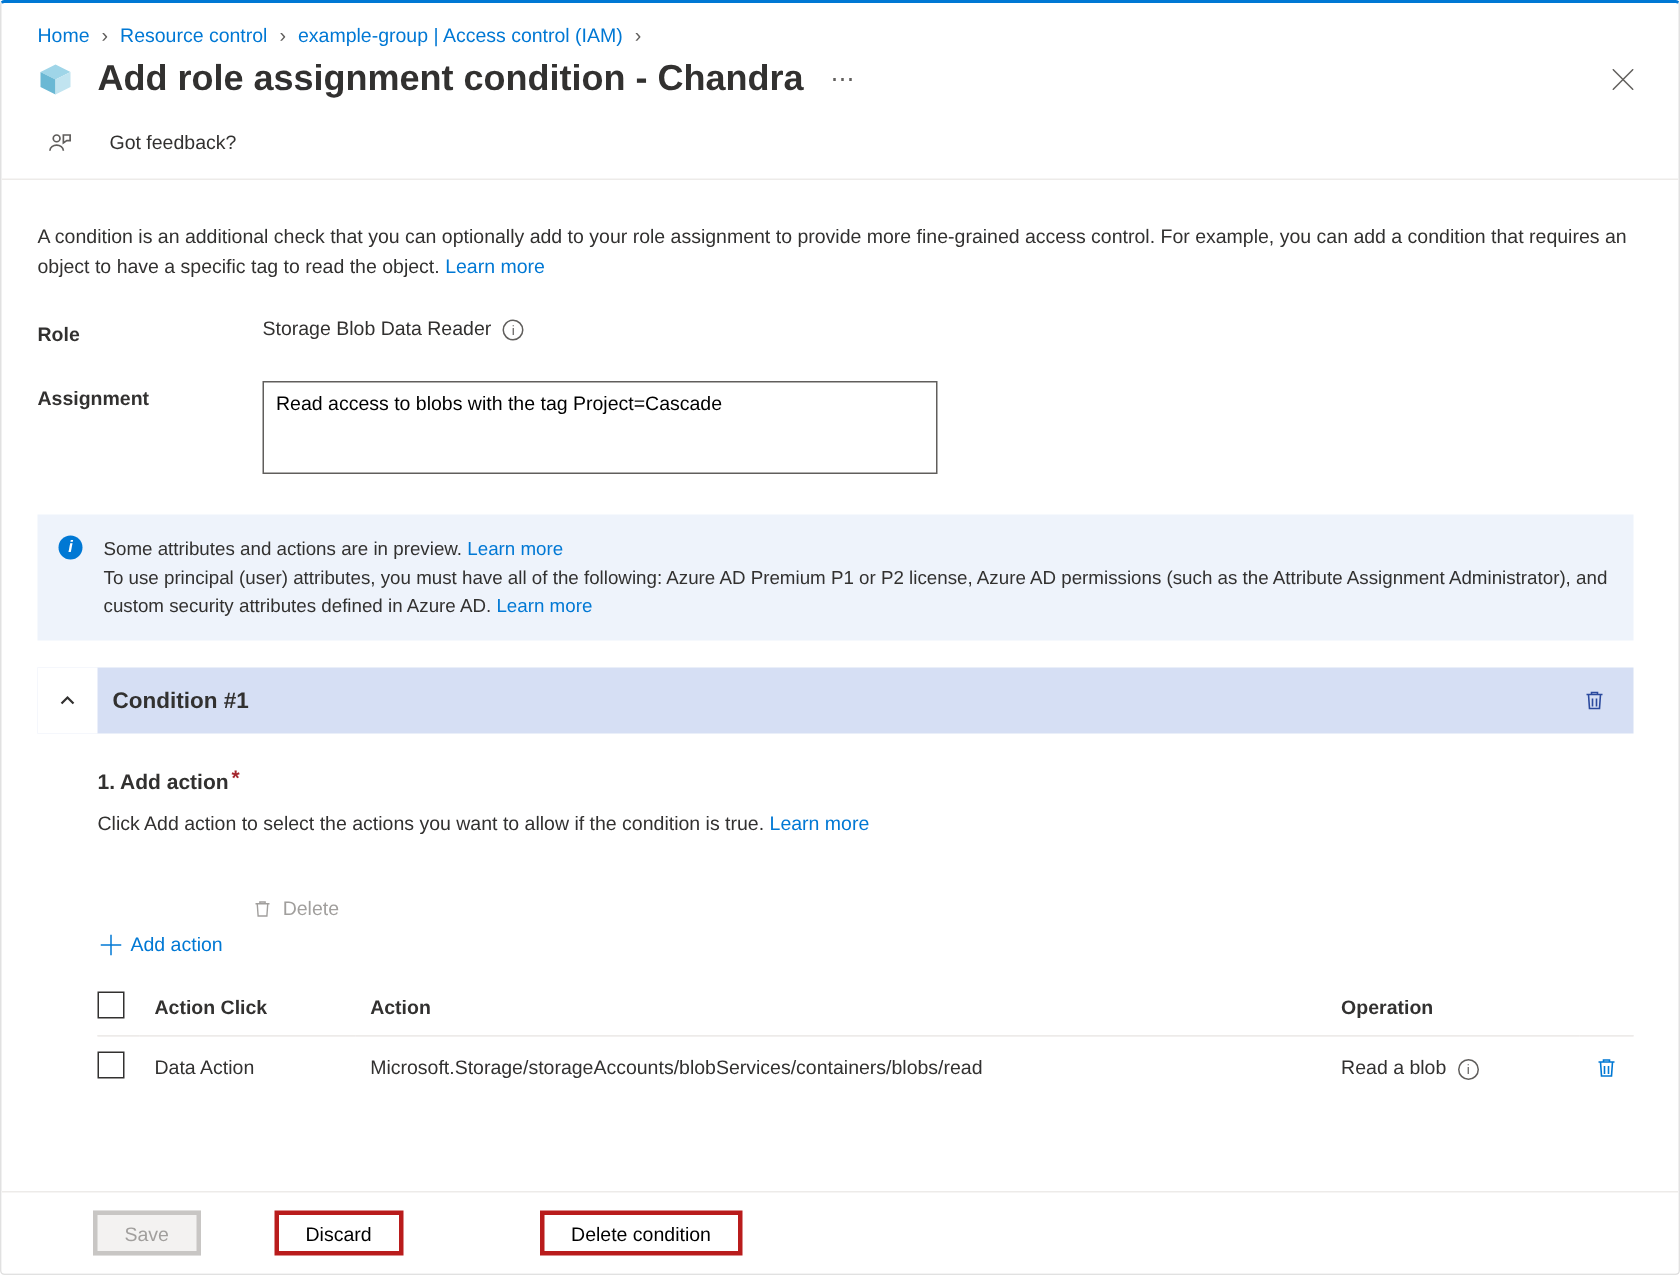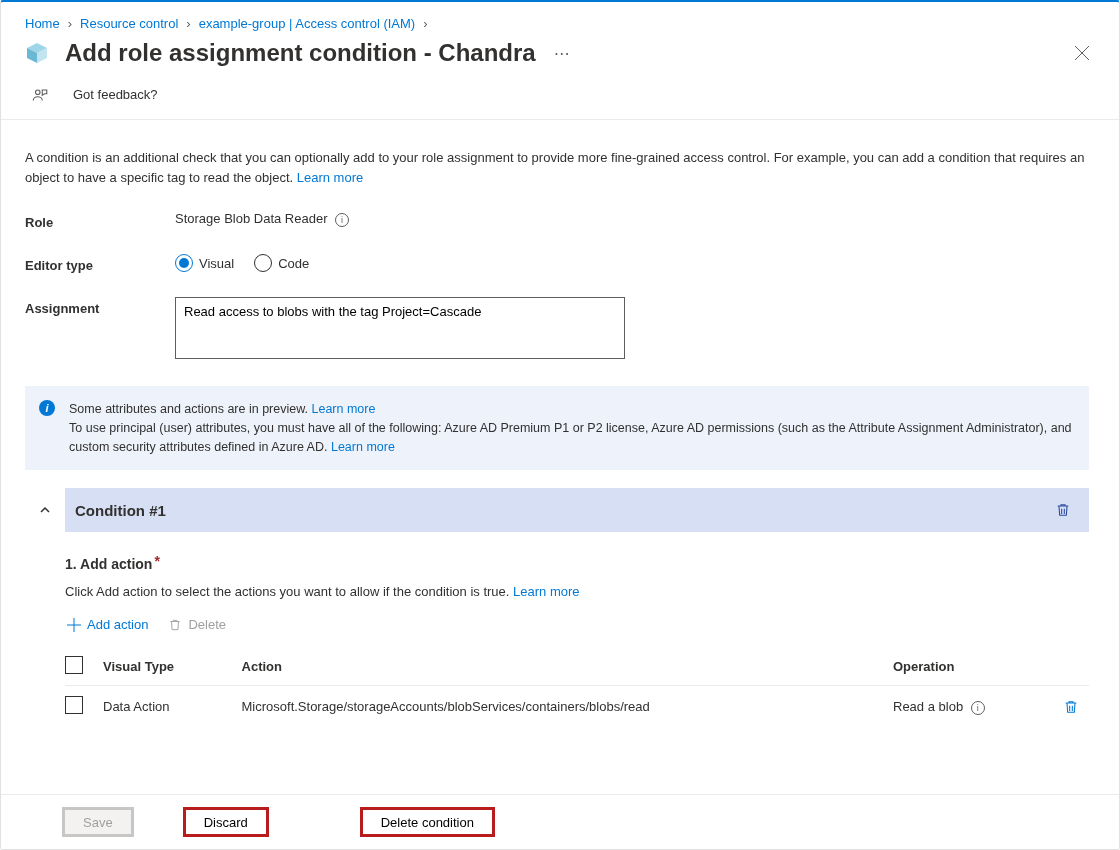--- a/index.html
+++ b/index.html
@@ -185,21 +185,21 @@
   .step-title .req { color: #a4262c; margin-left: 2px; position: relative; top: -3px; }
   .step-help { margin-bottom: 14px; }
 
   .action-buttons {
     display: flex; gap: 16px; margin-bottom: 12px; align-items: center;
   }
   .action-buttons button {
     background: none; border: none; font-family: inherit; font-size: 13px;
     display: flex; align-items: center; gap: 6px; cursor: pointer; padding: 4px 2px;
   }
-  .action-buttons .add { color: #0078d4; }
+  .action-buttons .add { color: #0078d4; margin-top: 48px; }
   .action-buttons .del { color: #a19f9d; }
 
   table.actions {
     width: 100%;
     border-collapse: collapse;
     font-size: 13px;
   }
   table.actions th {
     text-align: left;
     font-weight: 600;
@@ -300,35 +300,20 @@
   </p>
 
   <div class="form-row">
     <div class="label">Role</div>
     <div class="value">
       <span>Storage Blob Data Reader</span>
       <span class="info-icon">i</span>
     </div>
   </div>
 
-  <div class="form-row">
-    <div class="label">Editor type</div>
-    <div class="value">
-      <div class="radio-group">
-        <label class="radio selected">
-          <span class="dot"></span>
-          <span>Visual</span>
-        </label>
-        <label class="radio">
-          <span class="dot"></span>
-          <span>Code</span>
-        </label>
-      </div>
-    </div>
-  </div>
 
   <div class="form-row">
     <div class="label">Assignment</div>
     <div class="value">
       <textarea class="desc" id="desc-ta" style="">Read access to blobs with the tag Project=Cascade</textarea>
     </div>
   </div>
 
   <div class="info-banner">
     <span class="info-glyph">i</span>
@@ -377,21 +362,21 @@
               <path d="M4 6h16M9 6V4h6v2M6 6l1 14h10l1-14"></path>
             </svg>
           <span>Delete</span>
         </button>
       </div>
 
       <table class="actions">
         <thead>
           <tr>
             <th><span class="chk"></span></th>
-            <th>Visual Type</th>
+            <th>Action Click</th>
             <th>Action</th>
             <th>Operation</th>
             <th></th>
           </tr>
         </thead>
         <tbody>
           <tr>
             <td><span class="chk"></span></td>
             <td>Data Action</td>
             <td>Microsoft.Storage/storageAccounts/blobServices/containers/blobs/read</td>

